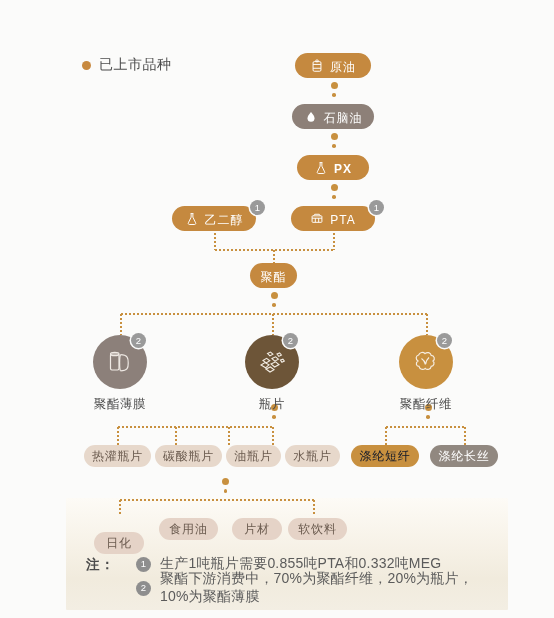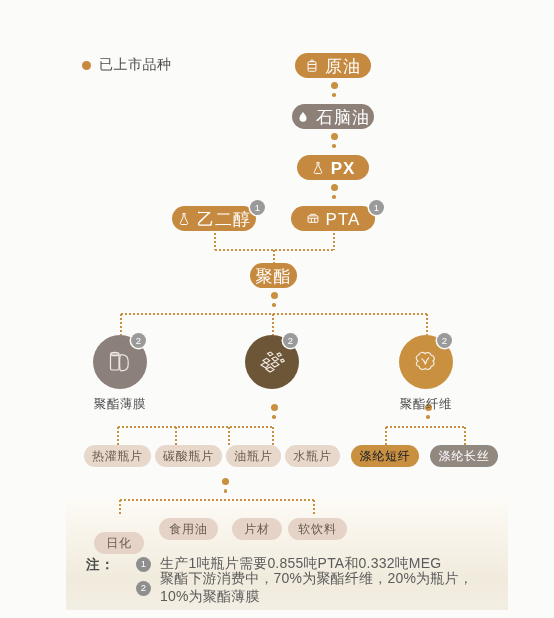--- a/index.html
+++ b/index.html
@@ -20,21 +20,21 @@
 
   
   .legend{position:absolute;left:82px;top:56px;display:flex;align-items:center;gap:8px;}
   .legend-dot{width:9px;height:9px;border-radius:50%;background:#c8893f;display:block;}
   .legend-label{font-size:14px;color:#4d4d4d;letter-spacing:.5px;}
 
   
   .node{
     position:absolute;display:flex;align-items:center;justify-content:center;gap:6px;
     height:25px;border-radius:13px;box-sizing:border-box;padding:0 13px;
-    color:#fff;font-size:17px;letter-spacing:1px;white-space:nowrap;
+    color:#fff;font-size:12px;letter-spacing:1px;white-space:nowrap;
   }
   .node.orange{background:#c5893f;}
   .node.gray{background:#8d8078;}
   .node .ic{width:14px;height:14px;display:block;flex:none;}
   .node .ic svg{display:block;width:14px;height:14px;}
   .node .tx{line-height:1;transform:translateY(.5px);}
 
   
   .badge{
     position:absolute;width:15px;height:15px;border-radius:50%;
@@ -222,20 +222,21 @@
     <div class="circ dark">
       <span>
         <svg width="34" height="30" viewBox="0 0 34 30" fill="none" stroke="#f2ece3" stroke-width="1.1">
           <path d="M6 18l4-2.4 4 2.2-3.4 3zM11 22l4.4-2 3.6 2.6-4 2.4zM16 17l4.6-2.2 3.4 2.8-4.4 2.4z"></path>
           <path d="M8 13.5l3.6-2.2 3.2 2.4-3.6 2.2zM17 11.6l3.6-1.8 2.8 2.4-3.6 2z"></path>
           <path d="M12.5 6.5l3-1.4 2.4 2-3 1.8zM22 7l2.6-1 1.8 2-2.6 1.4z"></path>
           <path d="M25.5 13l2.4-.8 1.4 1.8-2.4 1.2z"></path>
         </svg>
       </span>
     </div>
+    <div class="circ-label">瓶片</div>
     <div class="badge" style="left:57px;top:-2px;">2</div>
   </div>
 
   <div class="circ-wrap" style="left:380px;top:335px;">
     <div class="circ orange">
       <span>
         <svg width="32" height="30" viewBox="0 0 32 30" fill="none" stroke="#f5ece0" stroke-width="1.2">
           <path d="M8 14c-2.4-1.6-2.6-5 .6-6 1.2-2.8 4.6-3.4 6.4-1.4 2.2-2 5.6-1 6.2 1.8 3.2.2 4.2 3.8 1.8 5.6 2 1.8 1 5.2-1.8 5.4-.4 2.8-4 4-6 2-2 2-5.6.8-6.2-2-2.8-.2-3.8-3.6-1-5.4z"></path>
           <path d="M11.5 11.5c2 1.2 3.4 3.4 4 6M19 10.5c-1.8 1.6-3 4-3.4 6.6"></path>
         </svg>

